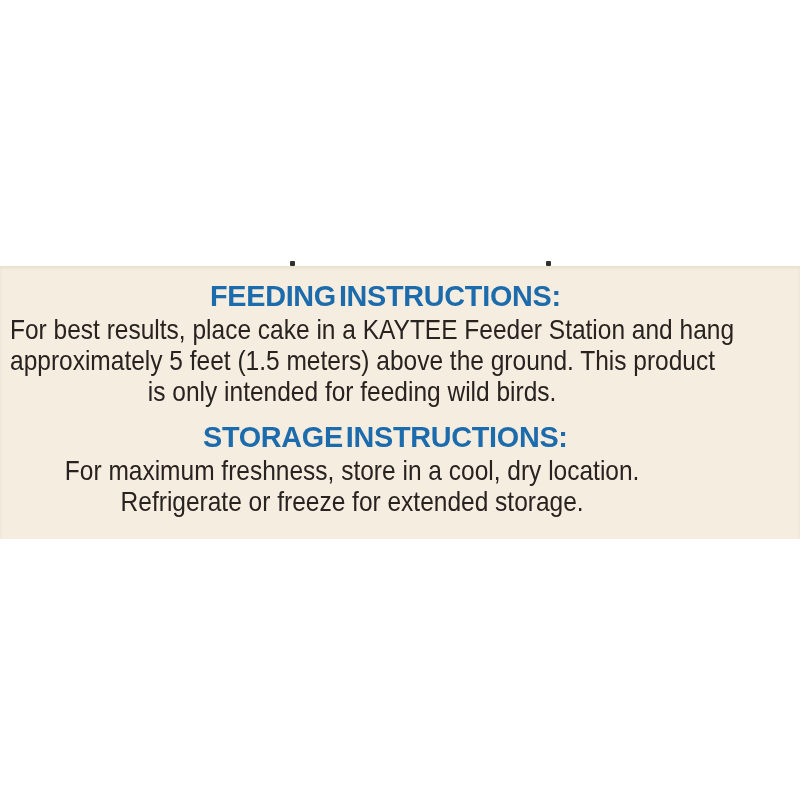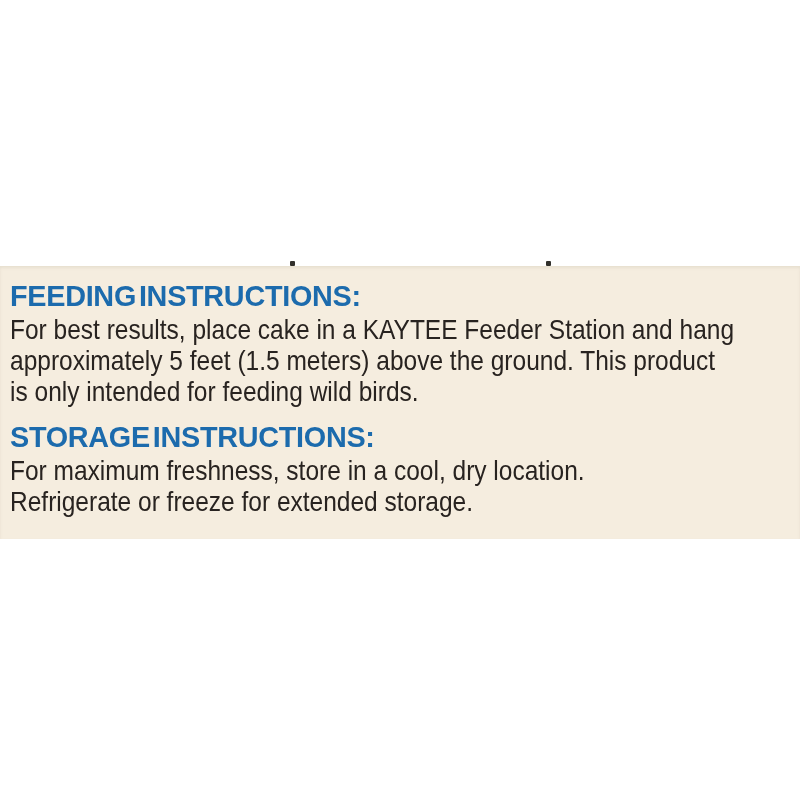--- a/index.html
+++ b/index.html
@@ -7,20 +7,21 @@
     padding: 0;
     background: #ffffff;
   }
   .page {
     position: relative;
     width: 800px;
     height: 800px;
     background: #ffffff;
     overflow: hidden;
     font-family: "Liberation Sans", sans-serif;
+    text-align: center;
   }
   .band {
     position: absolute;
     left: 0;
     top: 266px;
     width: 800px;
     height: 273px;
     background: #f5eddf;
     box-sizing: border-box;
     padding: 12px 8px 0 10px;

